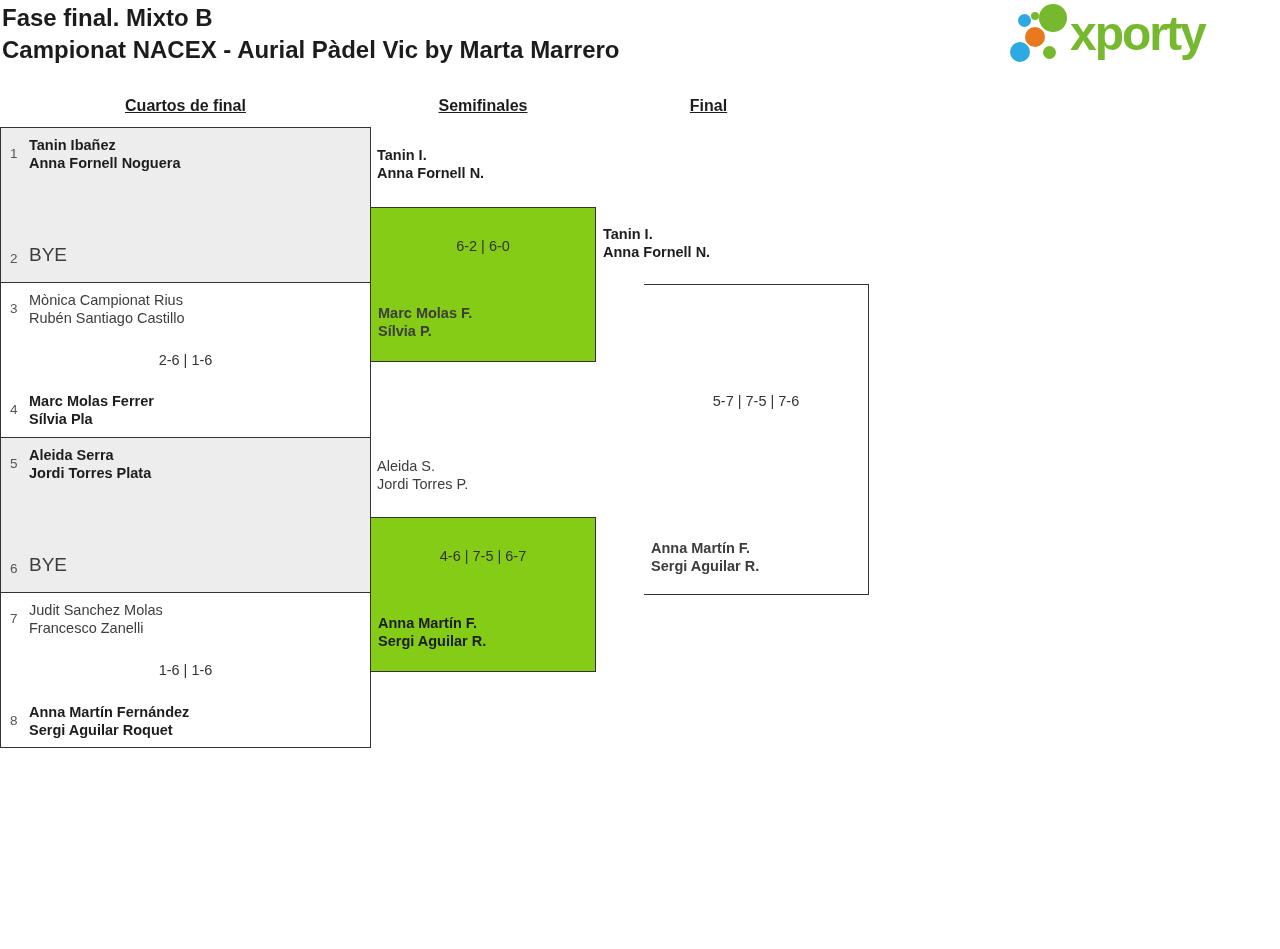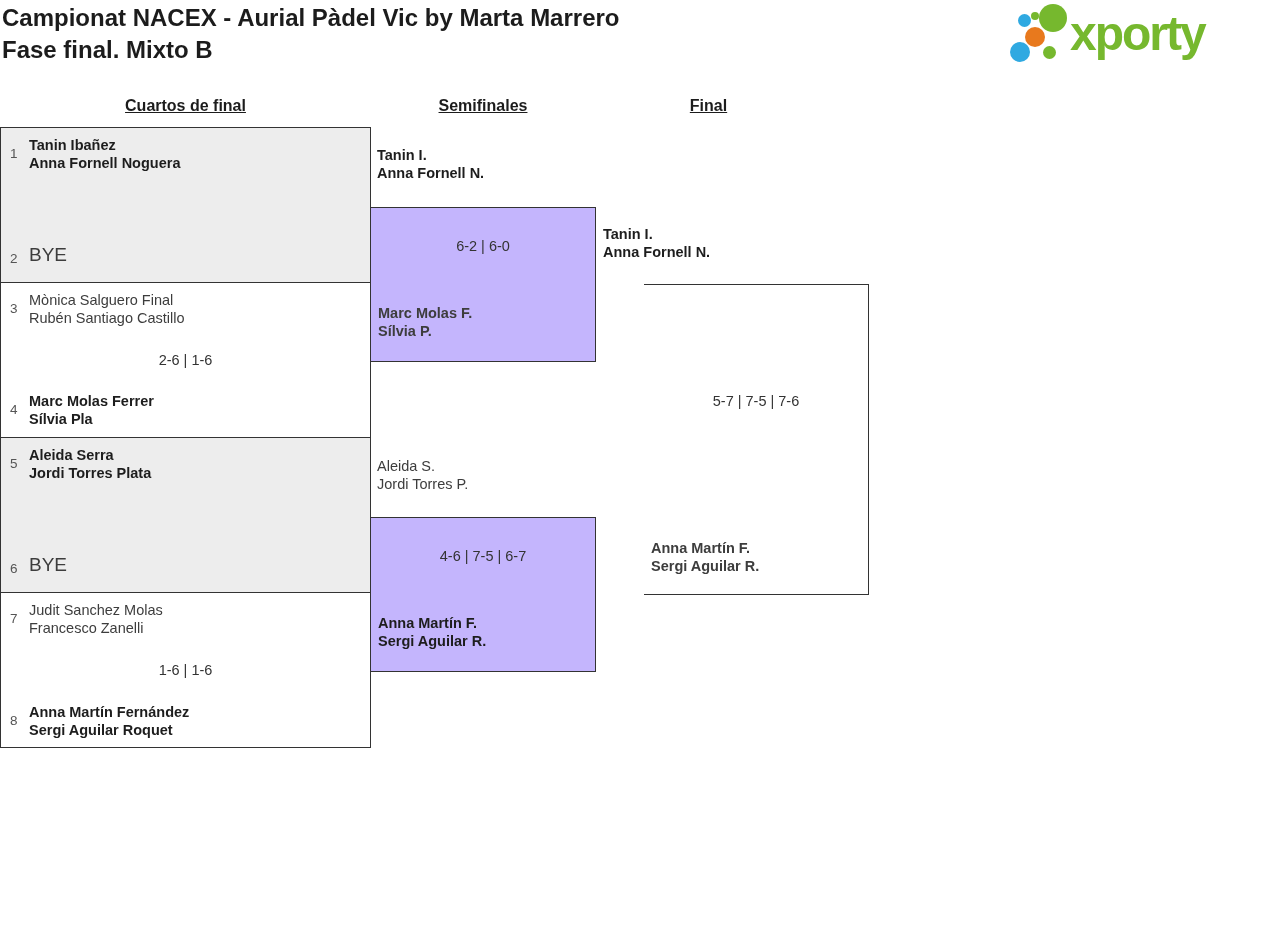--- a/index.html
+++ b/index.html
@@ -56,21 +56,21 @@
 
   .score {
     position:absolute; left:0; width:100%; text-align:center;
     font-size:14.5px; color:#333;
   }
   .qf-score { top:69px; }
 
   
   .sf-box {
     position:absolute; left:370px; width:226px; height:155px;
-    border:1px solid #333; box-sizing:border-box; background:#c4b5fd;
+    border:1px solid #333; box-sizing:border-box; background:#84cc16;
   }
   #sf1-box { top:207px; }
   #sf2-box { top:517px; }
   .sf-score { top:30px; }
   .box-names { position:absolute; left:7px; top:97px; font-size:14.5px; line-height:17.5px;font-weight:bold; }
 
   
   .above-names { position:absolute; font-size:14.5px; line-height:17.5px; }
   #sf1-top-names { left:377px; top:147px; }
   #sf2-top-names { left:377px; top:458px; }
@@ -81,22 +81,22 @@
     position:absolute; left:596px; top:284px; width:225px; height:311px;
     border:1px solid #333; border-left:none; box-sizing:border-box;margin-left:48px;
   }
   #final-box .score { top:108px; }
   #final-box .box-names { top:255px; }
 </style>
 </head>
 <body>
 
 <div id="page-title">
+  <div>Fase final. Mixto B</div>
   <div>Campionat NACEX - Aurial Pàdel Vic by Marta Marrero</div>
-  <div>Fase final. Mixto B</div>
 </div>
 
 <div id="logo">
   <span class="dot" style="left:11px; top:14px; width:13px; height:13px; background:#2fa9e1;"></span>
   <span class="dot" style="left:24px; top:12px; width:8px; height:8px; background:#76b82e;"></span>
   <span class="dot" style="left:32px; top:4px; width:28px; height:28px; background:#76b82e;"></span>
   <span class="dot" style="left:18px; top:27px; width:20px; height:20px; background:#e8791d;"></span>
   <span class="dot" style="left:3px; top:42px; width:20px; height:20px; background:#2fa9e1;"></span>
   <span class="dot" style="left:36px; top:46px; width:13px; height:13px; background:#76b82e;"></span>
   <span id="logo-text">xporty</span>
@@ -114,21 +114,21 @@
       <div>Tanin Ibañez</div>
       <div>Anna Fornell Noguera</div>
     </div>
     <span class="seed s-bye">2</span>
     <span class="bye-label">BYE</span>
   </div>
 
   <div class="qf-block sep">
     <span class="seed s-top">3</span>
     <div class="names n-top loser">
-      <div>Mònica Salguero Final</div>
+      <div>Mònica Campionat Rius</div>
       <div>Rubén Santiago Castillo</div>
     </div>
     <div class="score qf-score">2-6 | 1-6</div>
     <span class="seed s-bottom">4</span>
     <div class="names n-bottom winner">
       <div>Marc Molas Ferrer</div>
       <div>Sílvia Pla</div>
     </div>
   </div>
 

